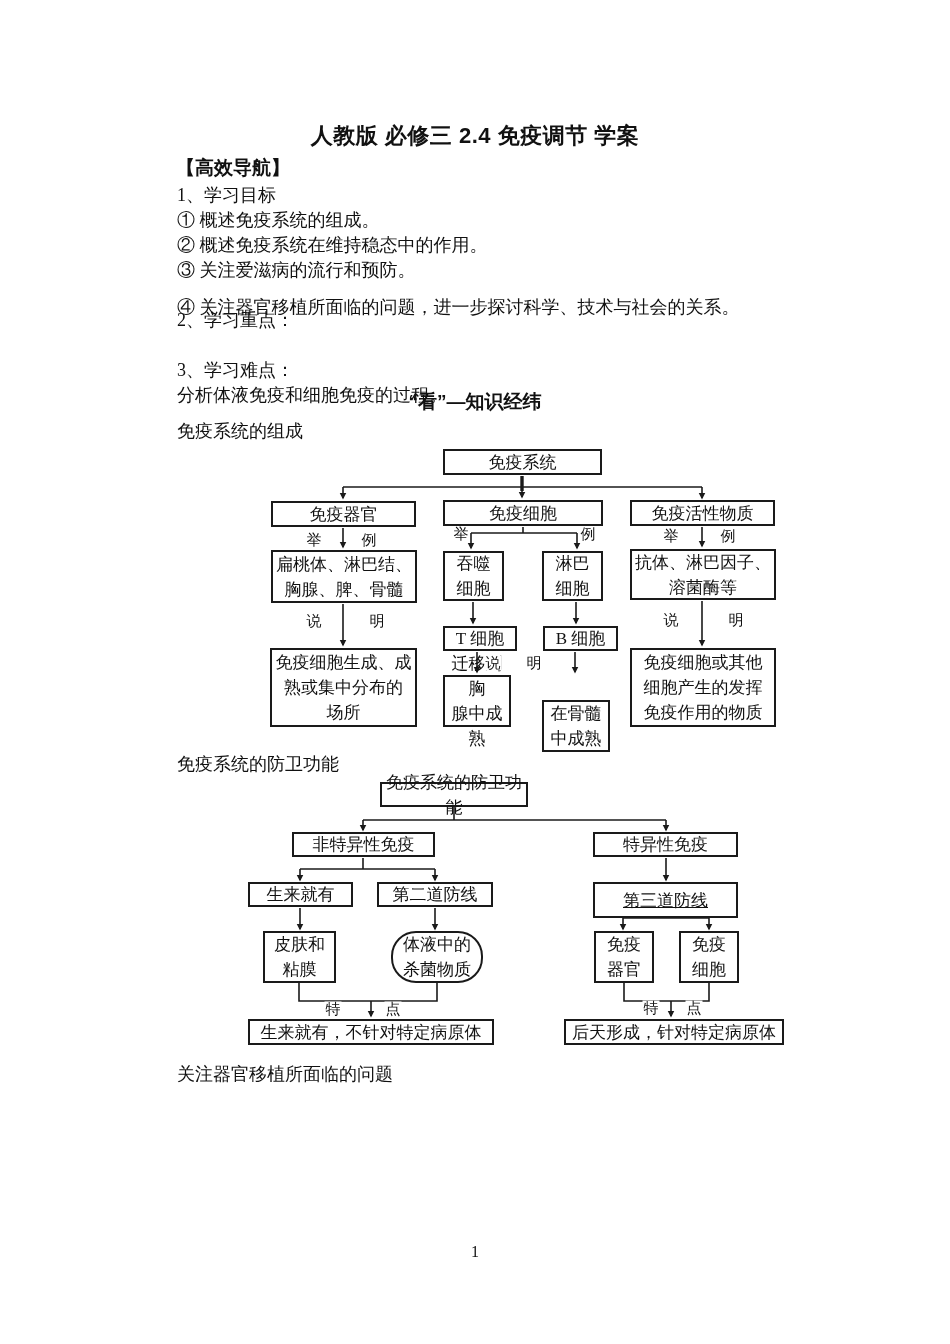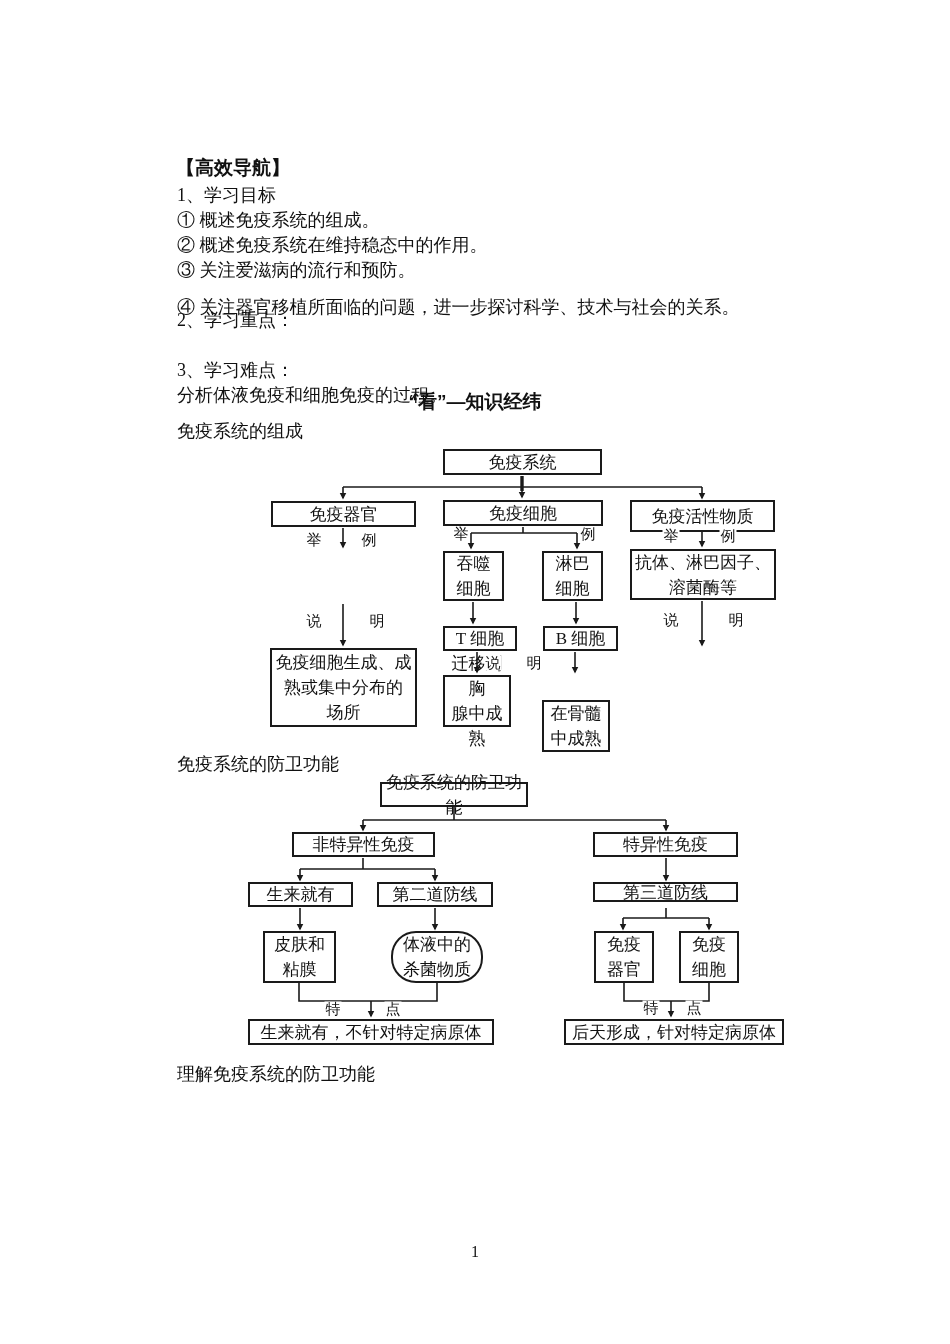--- a/index.html
+++ b/index.html
@@ -86,82 +86,88 @@
       <line x1="623" y1="918" x2="623" y2="929" class="arrow" marker-end="url(#ah)"></line>
       <line x1="709" y1="918" x2="709" y2="929" class="arrow" marker-end="url(#ah)"></line>
       <line x1="371" y1="1001" x2="371" y2="1016" class="arrow" marker-end="url(#ah)"></line>
       <line x1="671" y1="1001" x2="671" y2="1016" class="arrow" marker-end="url(#ah)"></line>
     </svg>
 
   <div id="flow-layer">
       <div class="node" style="left: 443px; top: 449px; width: 159px; height: 26px;">免疫系统</div>
       <div class="node" style="left: 271px; top: 501px; width: 145px; height: 26px;">免疫器官</div>
       <div class="node" style="left: 443px; top: 500px; width: 160px; height: 26px;">免疫细胞</div>
-      <div class="node" style="left: 630px; top: 500px; width: 145px; height: 32px;">免疫活性物质</div>
+      <div class="node" style="left: 630px; top: 500px; width: 145px; height: 26px;">免疫活性物质</div>
+      <div class="node" style="left: 271px; top: 550px; width: 146px; height: 53px;">扁桃体、淋巴结、
+胸腺、脾、骨髓</div>
       <div class="node" style="left: 443px; top: 551px; width: 61px; height: 50px;">吞噬
 细胞</div>
       <div class="node" style="left: 542px; top: 551px; width: 61px; height: 50px;">淋巴
 细胞</div>
       <div class="node" style="left: 630px; top: 549px; width: 146px; height: 51px;">抗体、淋巴因子、
 溶菌酶等</div>
       <div class="node" style="left: 270px; top: 648px; width: 147px; height: 79px;">免疫细胞生成、成
 熟或集中分布的
 场所</div>
       <div class="node" style="left: 443px; top: 626px; width: 74px; height: 25px;">T 细胞</div>
       <div class="node" style="left: 543px; top: 626px; width: 75px; height: 25px;">B 细胞</div>
       <div class="node" style="left: 443px; top: 675px; width: 68px; height: 52px;">迁移到胸
 腺中成熟</div>
       <div class="node" style="left: 542px; top: 675px; width: 68px; height: 52px; margin-top: 25px;">在骨髓
 中成熟</div>
+      <div class="node" style="left: 630px; top: 648px; width: 146px; height: 79px;">免疫细胞或其他
+细胞产生的发挥
+免疫作用的物质</div>
       <span class="edge-label" style="left: 314px; top: 540px;">举</span>
       <span class="edge-label" style="left: 369px; top: 540px;">例</span>
       <span class="edge-label" style="left: 461px; top: 534px;">举</span>
       <span class="edge-label" style="left: 588px; top: 534px;">例</span>
       <span class="edge-label" style="left: 671px; top: 536px;">举</span>
       <span class="edge-label" style="left: 728px; top: 536px;">例</span>
       <span class="edge-label" style="left: 314px; top: 621px;">说</span>
       <span class="edge-label" style="left: 377px; top: 621px;">明</span>
       <span class="edge-label" style="left: 493px; top: 663px;">说</span>
       <span class="edge-label" style="left: 534px; top: 663px;">明</span>
       <span class="edge-label" style="left: 671px; top: 620px;">说</span>
       <span class="edge-label" style="left: 736px; top: 620px;">明</span>
       <div class="node" style="left: 380px; top: 782px; width: 148px; height: 25px;">免疫系统的防卫功能</div>
       <div class="node" style="left: 292px; top: 832px; width: 143px; height: 25px;">非特异性免疫</div>
       <div class="node" style="left: 593px; top: 832px; width: 145px; height: 25px;">特异性免疫</div>
       <div class="node" style="left: 248px; top: 882px; width: 105px; height: 25px;">生来就有</div>
       <div class="node" style="left: 377px; top: 882px; width: 116px; height: 25px;">第二道防线</div>
-      <div class="node" style="left: 593px; top: 882px; width: 145px; height: 20px;">第三道防线</div>
+      <div class="node" style="left: 593px; top: 882px; width: 145px; height: 36px; text-decoration: underline;">第三道防线</div>
       <div class="node" style="left: 263px; top: 931px; width: 73px; height: 52px;">皮肤和
 粘膜</div>
       <div class="node" style="left: 391px; top: 931px; width: 92px; height: 52px; border-radius: 25px;">体液中的
 杀菌物质</div>
       <div class="node" style="left: 594px; top: 931px; width: 60px; height: 52px;">免疫
 器官</div>
       <div class="node" style="left: 679px; top: 931px; width: 60px; height: 52px;">免疫
 细胞</div>
       <div class="node" style="left: 248px; top: 1019px; width: 246px; height: 26px;">生来就有，不针对特定病原体</div>
       <div class="node" style="left: 564px; top: 1019px; width: 220px; height: 26px;">后天形成，针对特定病原体</div>
       <span class="edge-label" style="left: 333px; top: 1009px;">特</span>
       <span class="edge-label" style="left: 393px; top: 1009px;">点</span>
       <span class="edge-label" style="left: 651px; top: 1008px;">特</span>
       <span class="edge-label" style="left: 694px; top: 1008px;">点</span>
     </div>
 
+  <div class="doc-title">人教版 必修三 2.4 免疫调节 学案</div>
   <div class="nav-heading">【高效导航】</div>
 
   <div class="body-line" style="top:183px">1、学习目标</div>
   <div class="body-line" style="top:208px">① 概述免疫系统的组成。</div>
   <div class="body-line" style="top:233px">② 概述免疫系统在维持稳态中的作用。</div>
   <div class="body-line" style="top:258px">③ 关注爱滋病的流行和预防。</div>
   <div class="body-line" style="top:295px">④ 关注器官移植所面临的问题，进一步探讨科学、技术与社会的关系。</div>
   <div class="body-line" style="top:308px">2、学习重点：</div>
   <div class="body-line" style="top:358px">3、学习难点：</div>
   <div class="body-line" style="top:383px">分析体液免疫和细胞免疫的过程。</div>
 
   <div class="section-heading">“看”—知识经纬</div>
 
   <div class="chart-label" style="top:419px">免疫系统的组成</div>
   <div class="chart-label" style="top:752px">免疫系统的防卫功能</div>
-  <div class="chart-label" style="top:1062px">理解免疫系统的防卫功能</div>
+  <div class="chart-label" style="top:1062px">关注器官移植所面临的问题</div>
 
   <div class="page-number">1</div>
 
 </div>
 
 </body></html>

